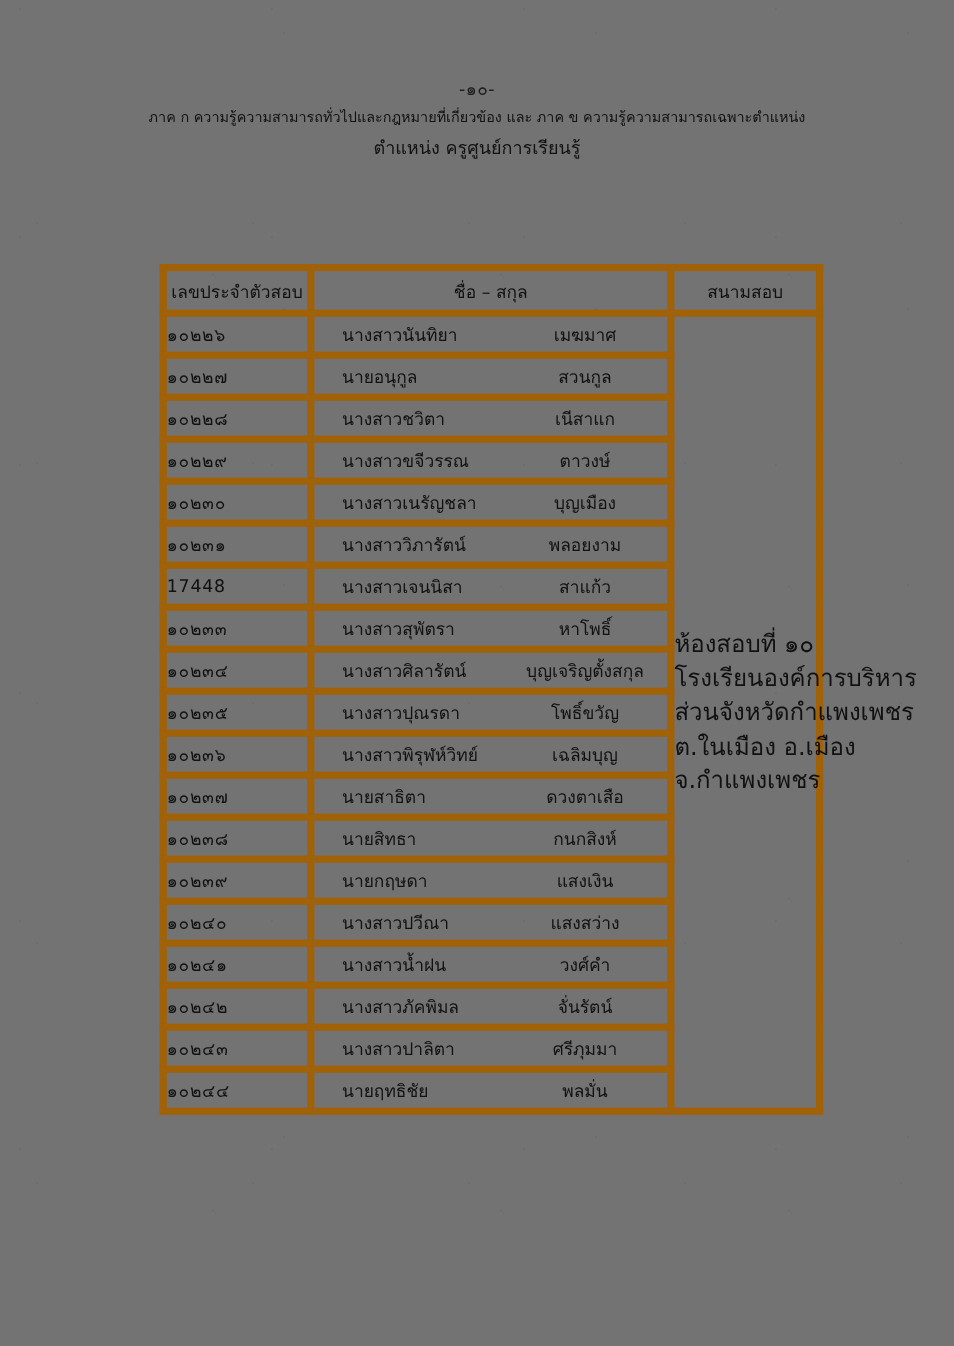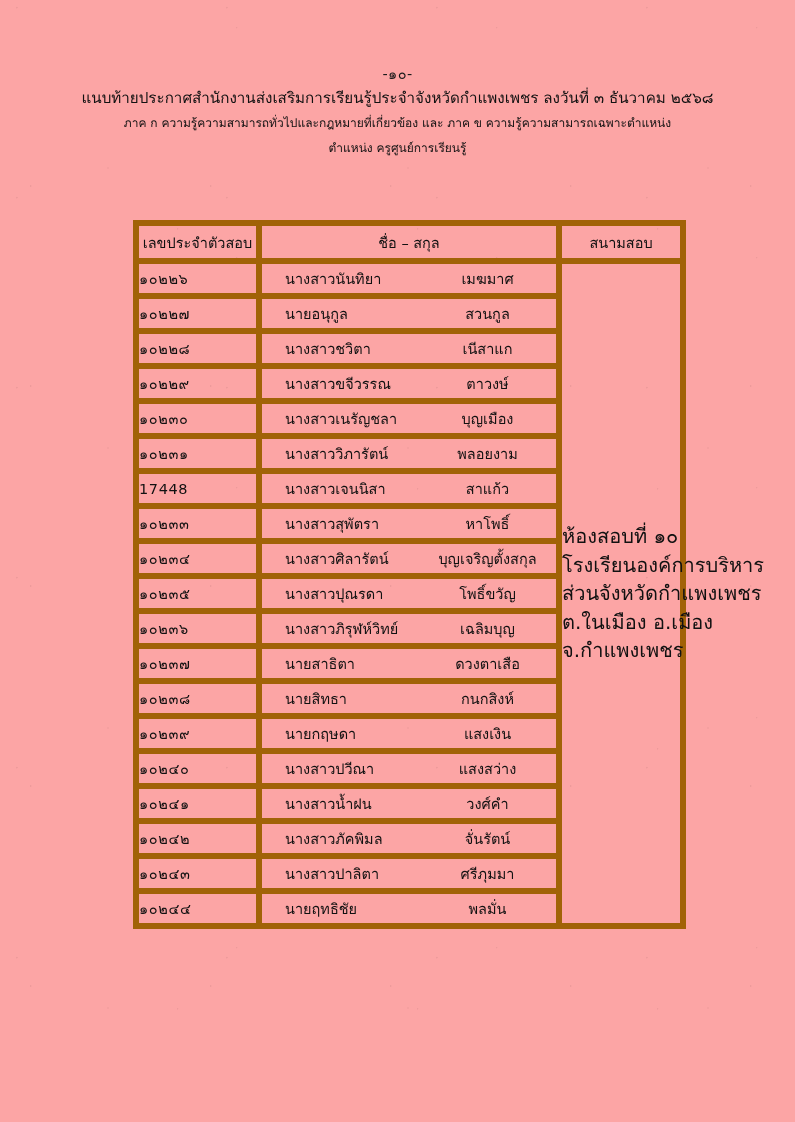--- a/index.html
+++ b/index.html
@@ -13,21 +13,21 @@
     height: 1122px;
     position: relative;
     font-family: "DejaVu Sans", "Liberation Sans", sans-serif;
     color: #111111;
     overflow: hidden;
   }
 
   .page {
     position: absolute;
     inset: 0;
-    background: #fca5a5;
+    background: #737373;
   }
 
   
   .scan-noise {
     position: absolute;
     inset: 0;
     pointer-events: none;
     opacity: .055;
     background:
       radial-gradient(circle at 8% 4%,  #000 0.6px, transparent 1.2px),
@@ -56,21 +56,21 @@
     width: 795px;
     text-align: center;
   }
   .doc-header .hline {
     font-size: 15.2px;
     line-height: 25px;
     color: #111;
     white-space: nowrap;
   }
   .doc-header .hline.l3 { font-size: 12px; }
-  .doc-header .hline.l4 { font-size: 12px; }
+  .doc-header .hline.l4 { font-size: 15px; }
 
   .table-wrap {
     position: absolute;
     left: 133px;
     top: 220px;
     width: 547px;
   }
 
   table.roster {
     border-collapse: collapse;
@@ -143,21 +143,20 @@
 </head>
 <body>
 
 <div class="page">
 
   <div class="scan-noise"></div>
 
   <div class="page-marker">-๑๐-</div>
 
   <div class="doc-header">
-    <div class="hline l1">แนบท้ายประกาศสำนักงานส่งเสริมการเรียนรู้ประจำจังหวัดกำแพงเพชร ลงวันที่ ๓ ธันวาคม ๒๕๖๘</div>
     <div class="hline l3">ภาค ก ความรู้ความสามารถทั่วไปและกฎหมายที่เกี่ยวข้อง และ ภาค ข ความรู้ความสามารถเฉพาะตำแหน่ง</div>
     <div class="hline l4">ตำแหน่ง ครูศูนย์การเรียนรู้</div>
   </div>
 
   <div class="table-wrap">
     <table class="roster">
       <colgroup>
         <col class="c-id">
         <col class="c-name">
         <col class="c-venue">
@@ -264,21 +263,21 @@
               <div class="name-row">
                 <span class="given">นางสาวปุณรดา</span>
                 <span class="surname">โพธิ์ขวัญ</span>
               </div>
             </td>
           </tr>
           <tr>
             <td class="id-cell">๑๐๒๓๖</td>
             <td class="name-cell">
               <div class="name-row">
-                <span class="given">นางสาวภิรุฬห์วิทย์</span>
+                <span class="given">นางสาวพิรุฬห์วิทย์</span>
                 <span class="surname">เฉลิมบุญ</span>
               </div>
             </td>
           </tr>
           <tr>
             <td class="id-cell">๑๐๒๓๗</td>
             <td class="name-cell">
               <div class="name-row">
                 <span class="given">นายสาธิตา</span>
                 <span class="surname">ดวงตาเสือ</span>

